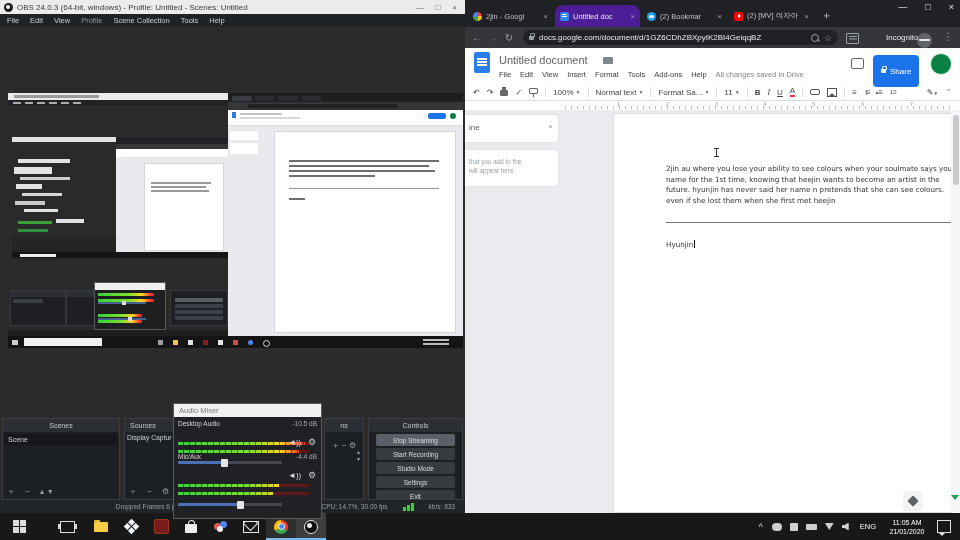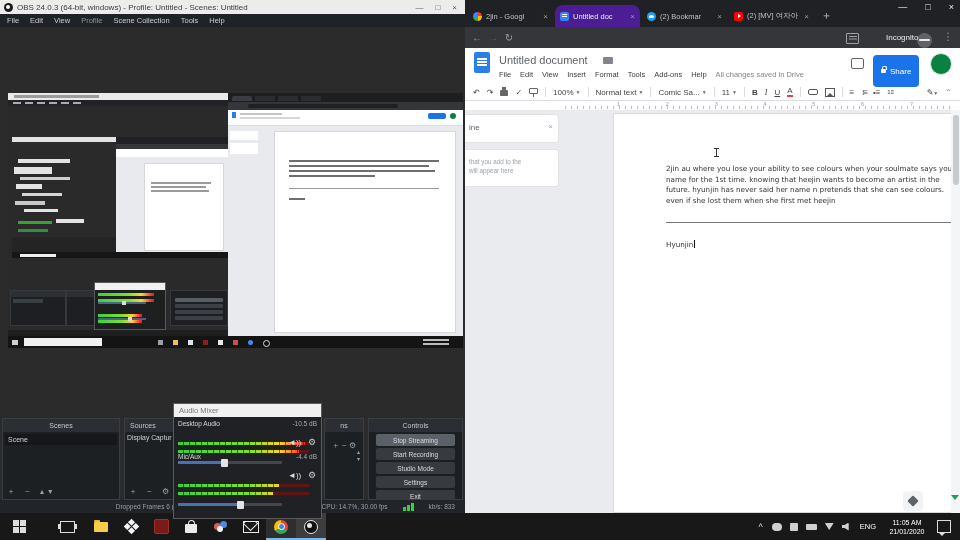--- a/index.html
+++ b/index.html
@@ -390,20 +390,26 @@
         <span>—</span>
         <span>□</span>
         <span>×</span>
       </div>
     </div>
 
     <div class="a navrow f">
       <span class="navbtn" style="margin-left:4px;">←</span>
       <span class="navbtn" style="color:#5f6368;">→</span>
       <span class="navbtn">↻</span>
+      <div class="omni">
+        <span class="lock"></span>
+        <span style="overflow:hidden;white-space:nowrap;flex:1;">docs.google.com/document/d/1GZ6CDhZBXpyIK2BI4GeiqqBZ</span>
+        <span class="mag"></span>
+        <span style="color:#9aa0a6;font-size:9px;">☆</span>
+      </div>
       <div class="a" style="left:381px;top:6px;width:11px;height:9px;border:1px solid #9aa0a6;border-radius:1px;">
         <div style="margin:2px 1.5px;height:1px;background:#9aa0a6;box-shadow:0 2.5px 0 #9aa0a6;"></div>
       </div>
       <div class="incog a" style="left:400px;top:3px;"></div>
       <span class="a" style="left:421px;top:6px;color:#e8eaed;font-size:8px;">Incognito</span>
       <span class="a" style="left:478px;top:4px;color:#9aa0a6;font-size:10px;">⋮</span>
     </div>
 
     <div class="a docs">
 
@@ -439,21 +445,21 @@
             <span>100%</span>
             <span class="caret">▼</span>
           </span>
         <span class="sep"></span>
         <span class="dd">
             <span>Normal text</span>
             <span class="caret">▼</span>
           </span>
         <span class="sep"></span>
         <span class="dd">
-            <span>Comic Sa...</span>
+            <span>Format Sa...</span>
             <span class="caret">▼</span>
           </span>
         <span class="sep"></span>
         <span class="dd">
             <span>11</span>
             <span class="caret">▼</span>
           </span>
         <span class="sep"></span>
         <b>B</b>
         <i style="font-family:'Liberation Serif',serif;">I</i>

